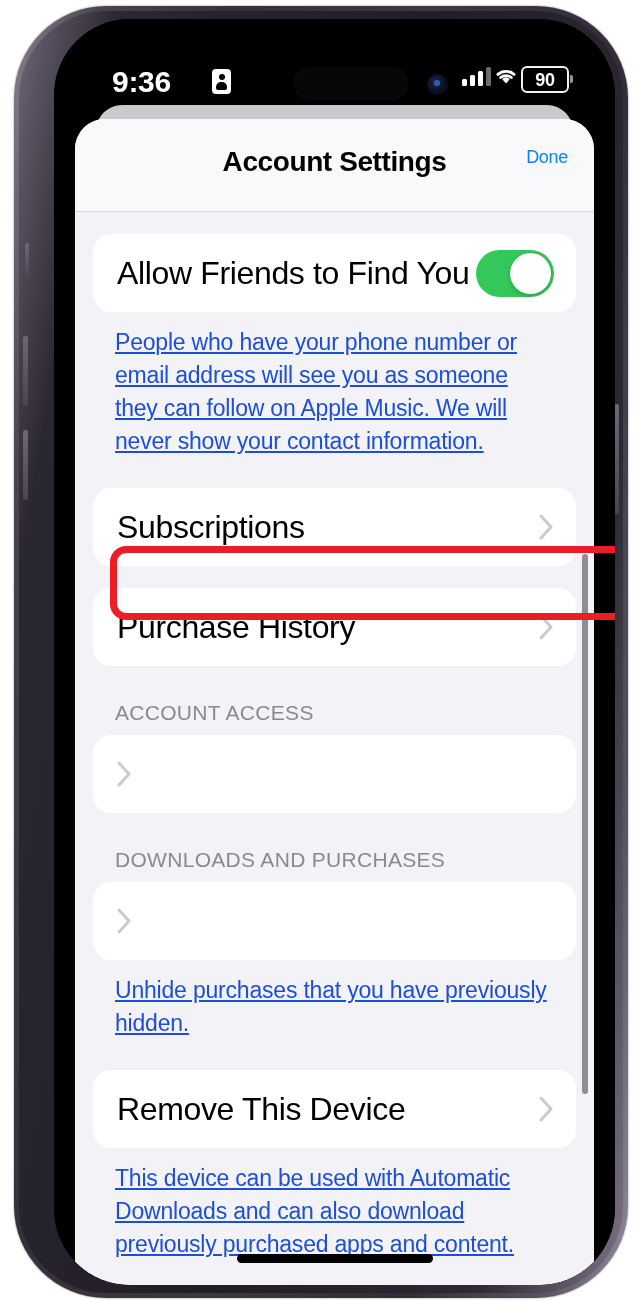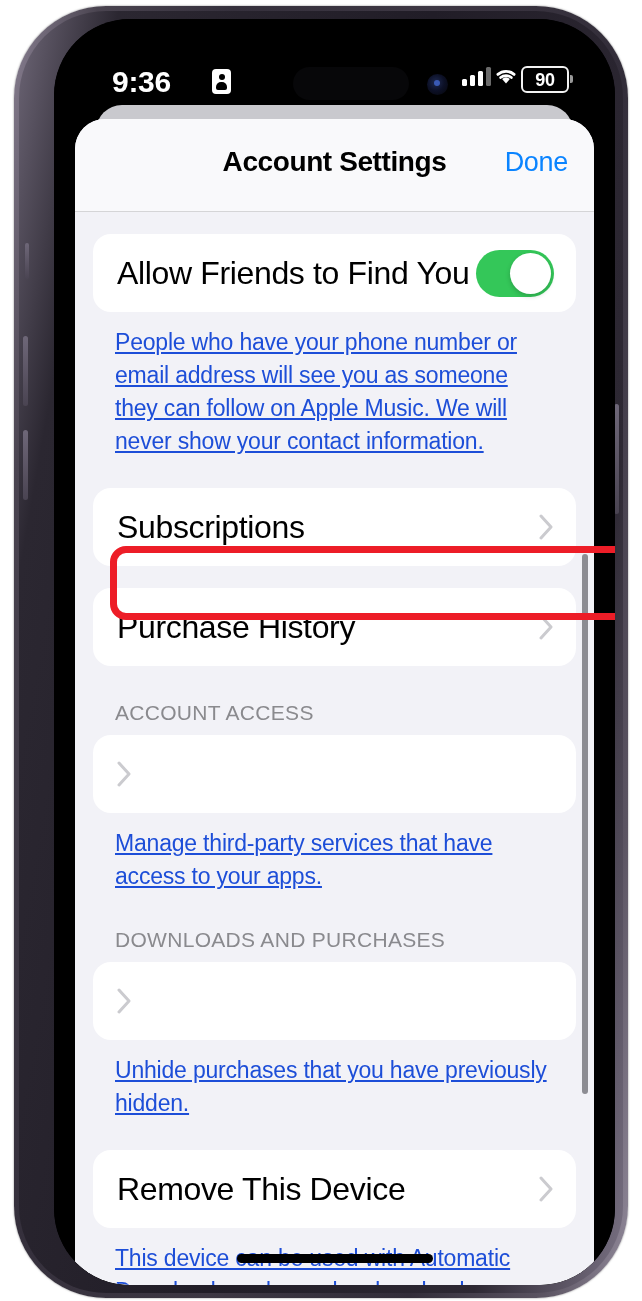--- a/index.html
+++ b/index.html
@@ -267,21 +267,21 @@
     text-align: center;
     font-size: 28px;
     font-weight: bold;
     color: #000000;
     letter-spacing: -0.4px;
   }
   .nav-done {
     position: absolute;
     right: 26px;
     top: 28px;
-    font-size: 27px;
+    font-size: 18px;
     color: #0a84ff;
     letter-spacing: -0.3px;
     cursor: pointer;
   }
 
   
   .sheet-content {
     position: absolute;
     left: 0;
     right: 0;
@@ -487,21 +487,20 @@
           <div class="section-header">ACCOUNT ACCESS</div>
           <div class="group">
             <div class="row">
               <span class="chevron">
                 <svg viewBox="0 0 15 26">
                     <path d="M2 2 L12 13 L2 24" stroke="#c2c2c7" stroke-width="3" fill="none" stroke-linecap="round" stroke-linejoin="round"></path>
                   </svg>
               </span>
             </div>
           </div>
-          <div class="footer-text">Manage third-party services that have access to your apps.</div>
 
           <div class="section-header">DOWNLOADS AND PURCHASES</div>
           <div class="group">
             <div class="row">
               <span class="chevron">
                 <svg viewBox="0 0 15 26">
                     <path d="M2 2 L12 13 L2 24" stroke="#c2c2c7" stroke-width="3" fill="none" stroke-linecap="round" stroke-linejoin="round"></path>
                   </svg>
               </span>
             </div>

